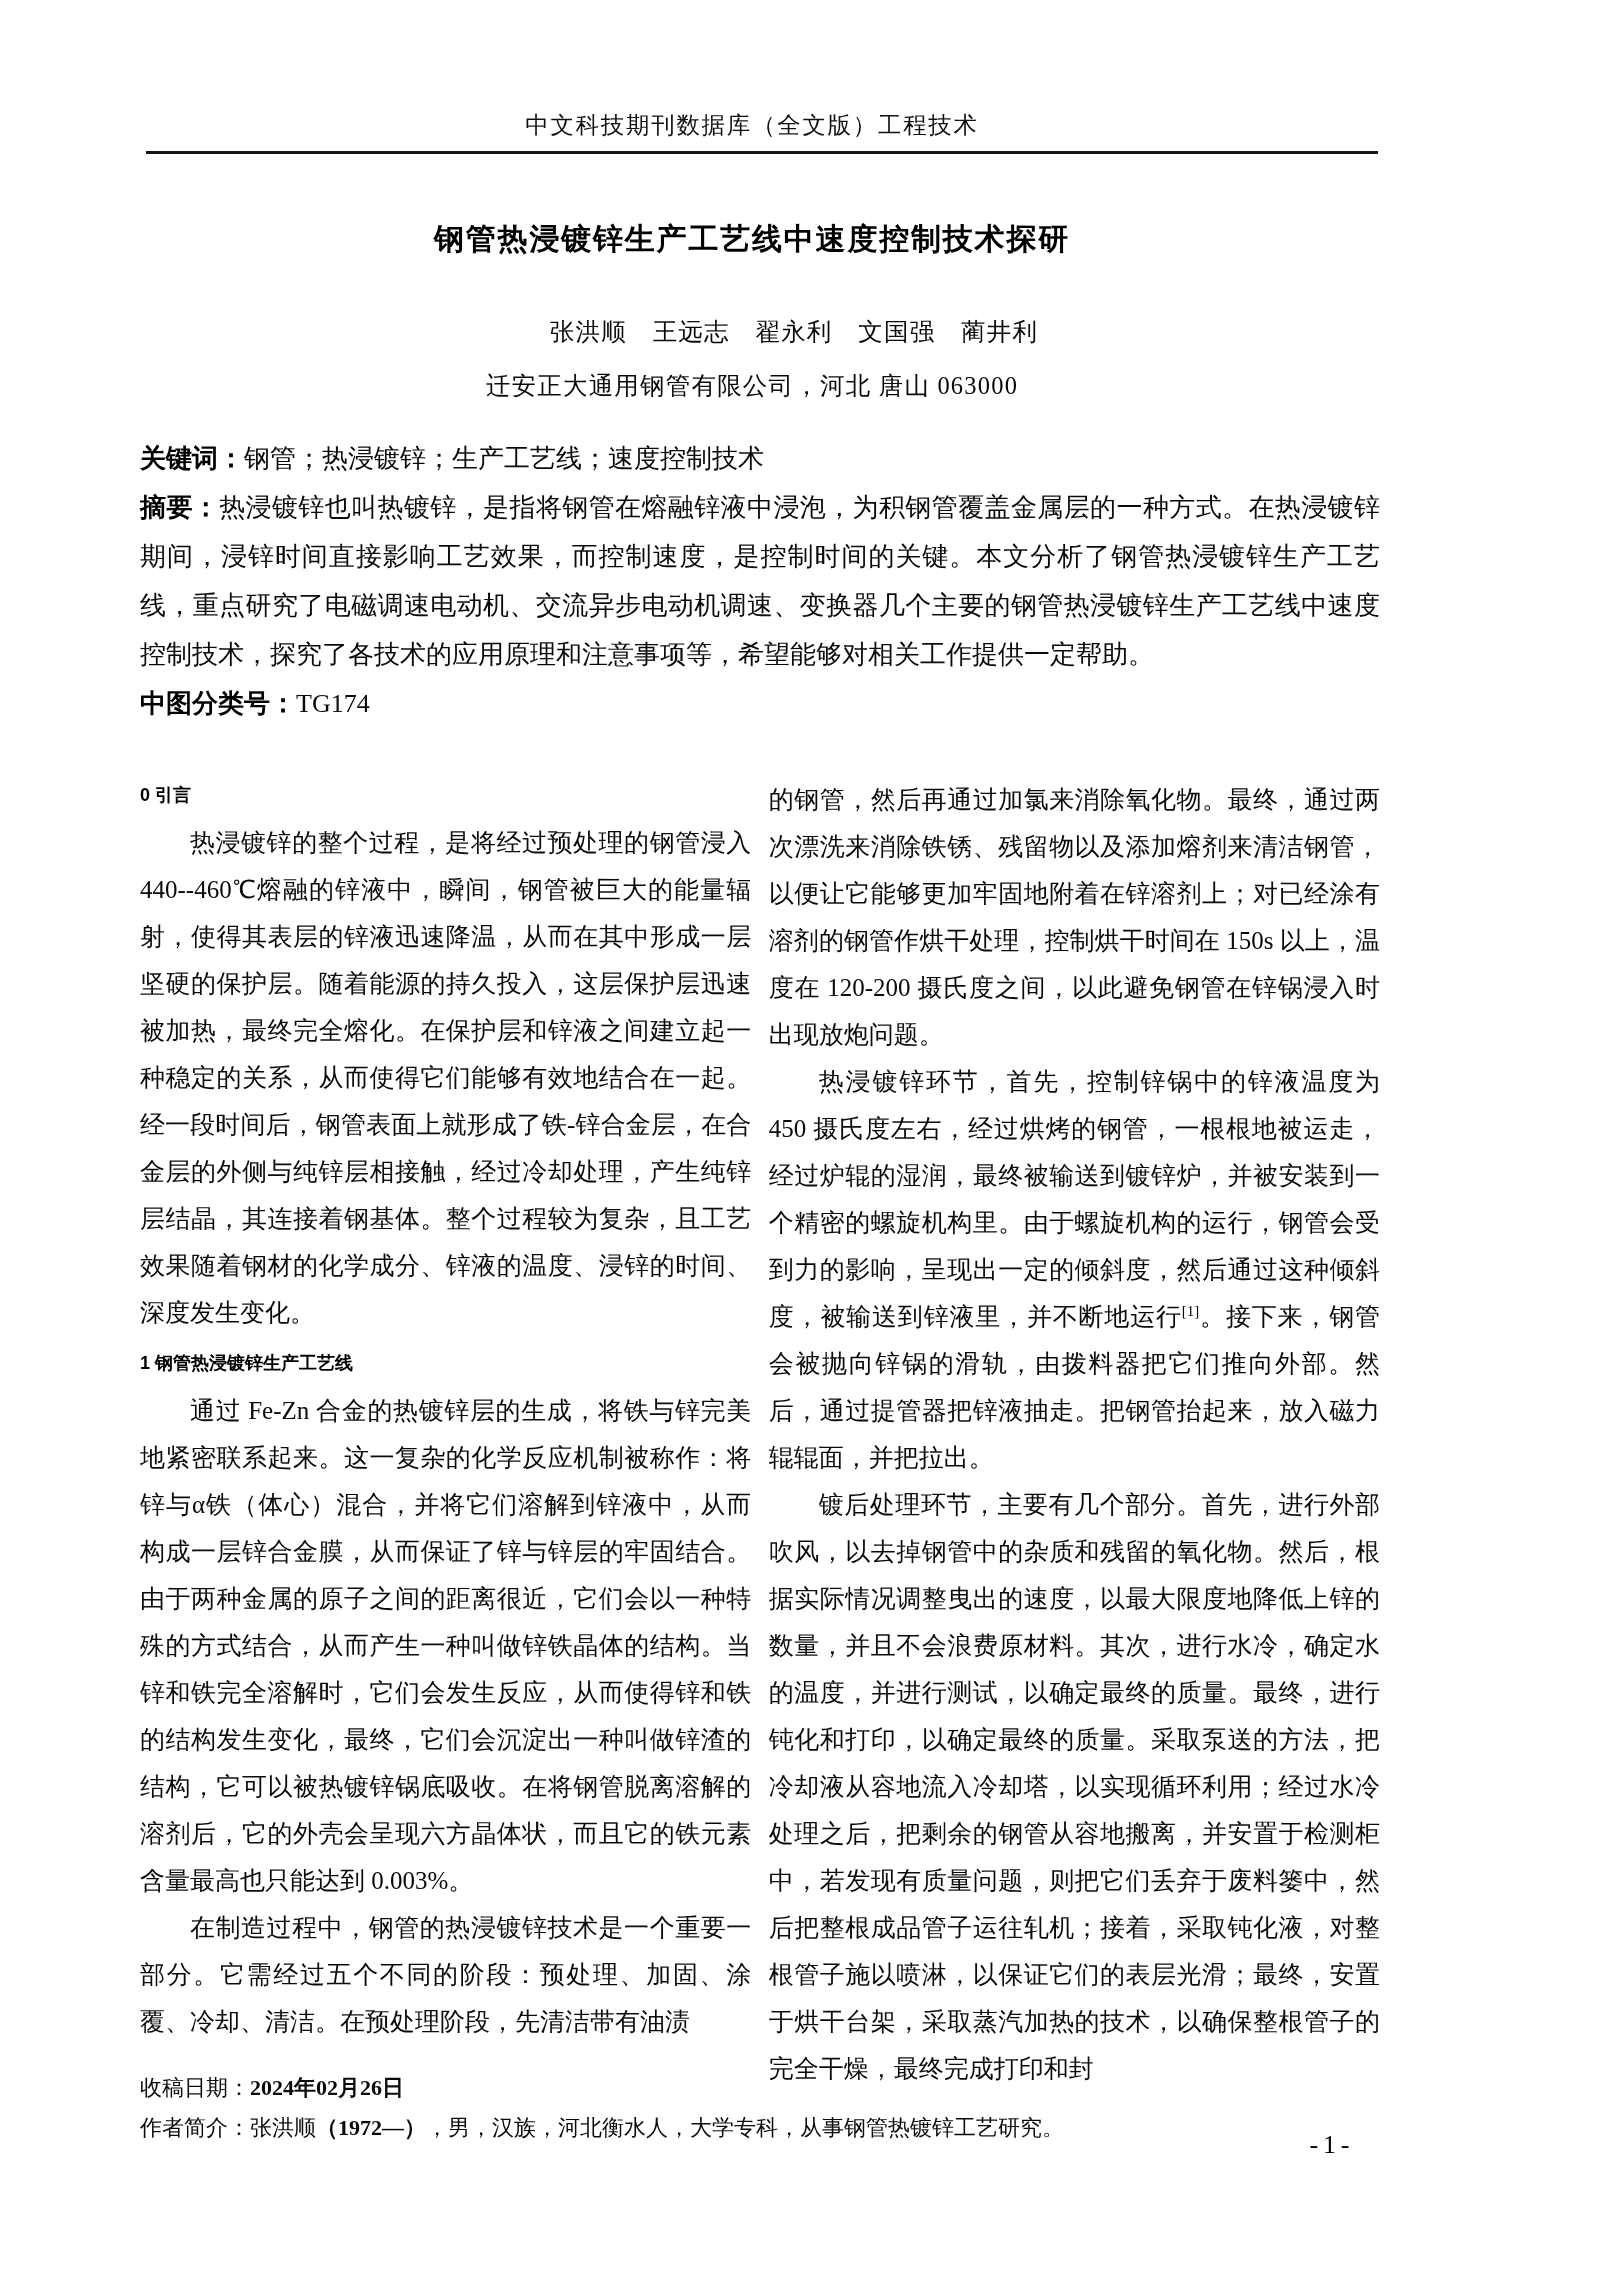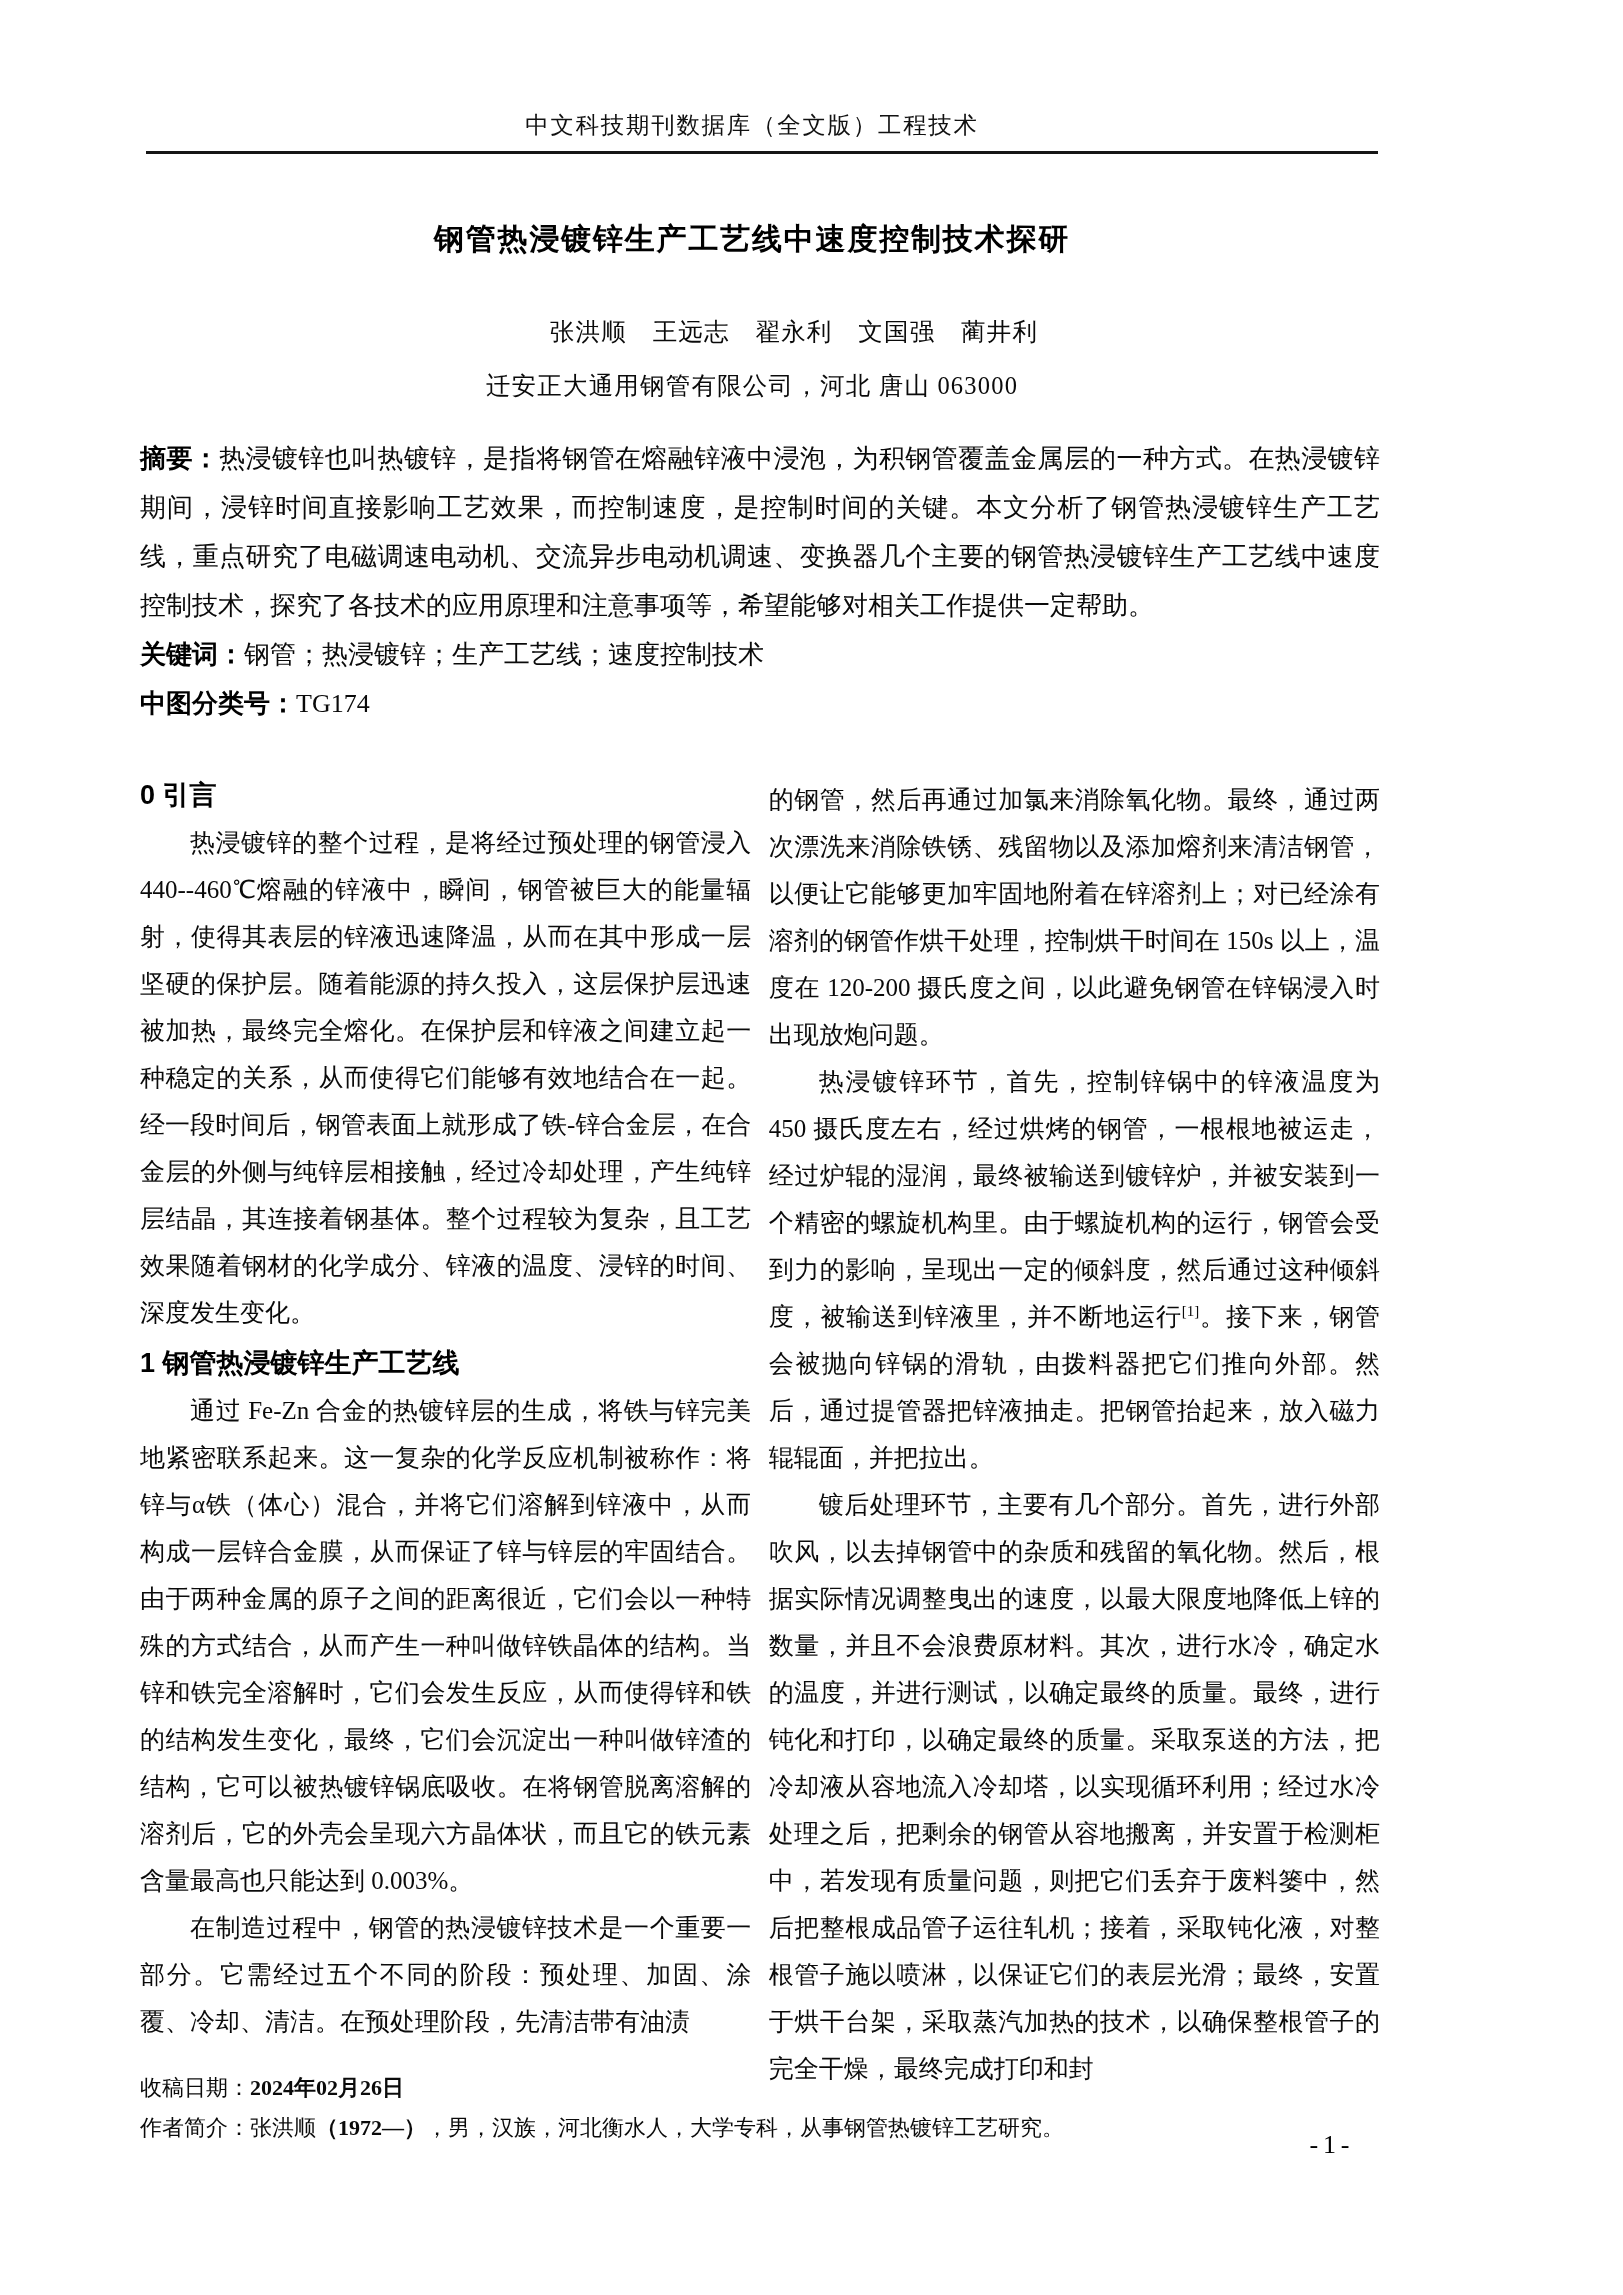--- a/index.html
+++ b/index.html
@@ -72,21 +72,21 @@
     font-size: 25px;
     line-height: 47px;
     text-align: justify;
   }
   .col { flex: 1 1 0; min-width: 0; }
   .col p { margin: 0; font-family: Liberation Serif, serif; }
   .indent { text-indent: 2em; }
   .mt20 { margin-top: 11.7px; }
   .sec-heading {
     margin: 4.7px 0 0 0;
-    font-size: 27px;
+    font-size: 18px;
     line-height: 47px;
     font-weight: bold;
     font-family: "Liberation Sans", "DejaVu Sans", sans-serif;
     color: #000;
     text-align: left;
   }
   .col-right { padding-top: 9.3px; }
   .ref-sup {
     font-size: 15px;
     line-height: 0;
@@ -118,22 +118,22 @@
 
   <div class="header-rule"></div>
 
   <h1 class="title">钢管热浸镀锌生产工艺线中速度控制技术探研</h1>
 
   <div class="authors">张洪顺　王远志　翟永利　文国强　蔺井利</div>
 
   <div class="affiliation">迁安正大通用钢管有限公司，河北 唐山 063000</div>
 
   <div class="meta">
+    <p><span class="lbl">关键词：</span><span>钢管；热浸镀锌；生产工艺线；速度控制技术</span></p>
     <p><span class="lbl">摘要：</span><span>热浸镀锌也叫热镀锌，是指将钢管在熔融锌液中浸泡，为积钢管覆盖金属层的一种方式。在热浸镀锌期间，浸锌时间直接影响工艺效果，而控制速度，是控制时间的关键。本文分析了钢管热浸镀锌生产工艺线，重点研究了电磁调速电动机、交流异步电动机调速、变换器几个主要的钢管热浸镀锌生产工艺线中速度控制技术，探究了各技术的应用原理和注意事项等，希望能够对相关工作提供一定帮助。</span></p>
-    <p><span class="lbl">关键词：</span><span>钢管；热浸镀锌；生产工艺线；速度控制技术</span></p>
     <p><span class="lbl">中图分类号：</span><span>TG174</span></p>
   </div>
 
   <div class="columns">
 
     <div class="col col-left">
       <h2 class="sec-heading">0 引言</h2>
       <p class="indent mt20">热浸镀锌的整个过程，是将经过预处理的钢管浸入 440--460℃熔融的锌液中，瞬间，钢管被巨大的能量辐射，使得其表层的锌液迅速降温，从而在其中形成一层坚硬的保护层。随着能源的持久投入，这层保护层迅速被加热，最终完全熔化。在保护层和锌液之间建立起一种稳定的关系，从而使得它们能够有效地结合在一起。经一段时间后，钢管表面上就形成了铁-锌合金层，在合金层的外侧与纯锌层相接触，经过冷却处理，产生纯锌层结晶，其连接着钢基体。整个过程较为复杂，且工艺效果随着钢材的化学成分、锌液的温度、浸锌的时间、深度发生变化。</p>
       <h2 class="sec-heading mt20">1 钢管热浸镀锌生产工艺线</h2>
       <p class="indent mt20">通过 Fe-Zn 合金的热镀锌层的生成，将铁与锌完美地紧密联系起来。这一复杂的化学反应机制被称作：将锌与α铁（体心）混合，并将它们溶解到锌液中，从而构成一层锌合金膜，从而保证了锌与锌层的牢固结合。由于两种金属的原子之间的距离很近，它们会以一种特殊的方式结合，从而产生一种叫做锌铁晶体的结构。当锌和铁完全溶解时，它们会发生反应，从而使得锌和铁的结构发生变化，最终，它们会沉淀出一种叫做锌渣的结构，它可以被热镀锌锅底吸收。在将钢管脱离溶解的溶剂后，它的外壳会呈现六方晶体状，而且它的铁元素含量最高也只能达到 0.003%。</p>

